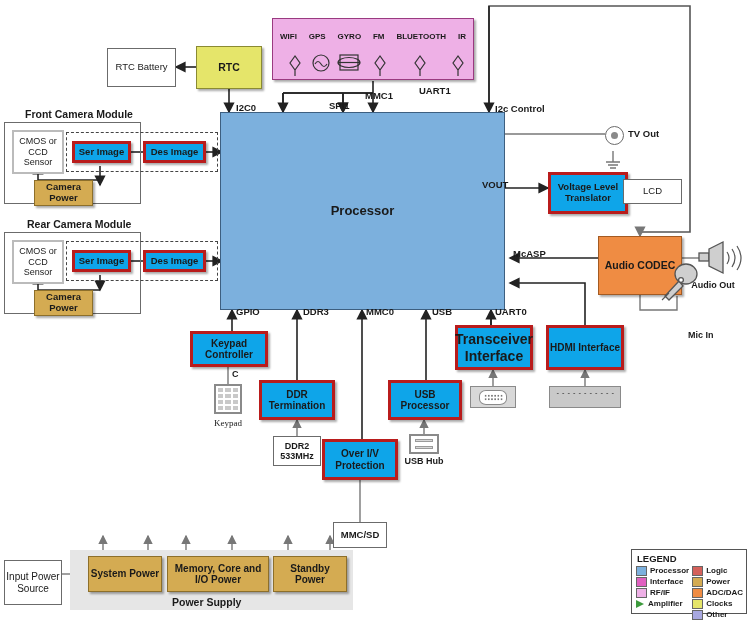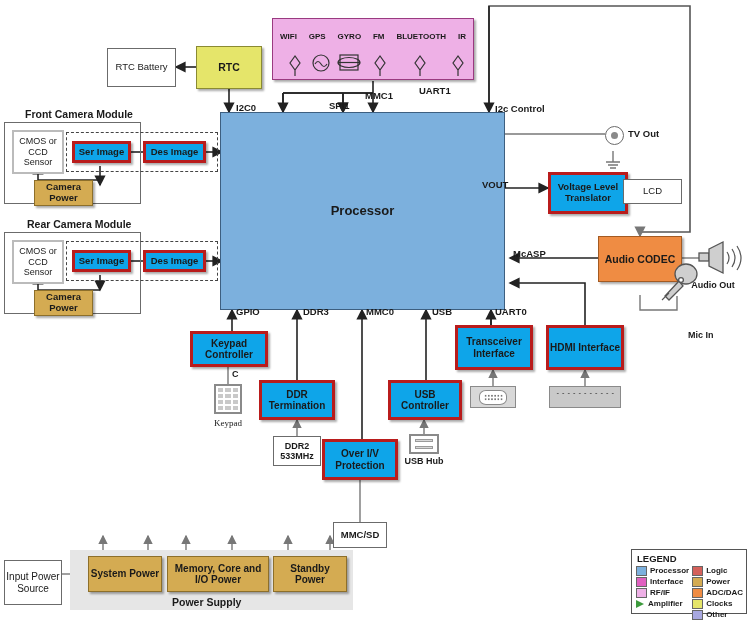--- a/index.html
+++ b/index.html
@@ -233,21 +233,21 @@
     </div>
   <div class="lbl" style="left:628px;top:128px;">TV Out</div>
 
   <div class="blk iface shadow" style="left:548px;top:172px;width:80px;height:42px;font-size:9.5px;">
     <span>Voltage Level Translator</span>
   </div>
   <div class="blk plain" style="left:623px;top:179px;width:59px;height:25px;font-size:9.5px;">
     <span>LCD</span>
   </div>
 
-  <div class="blk adc shadow" style="left:598px;top:236px;width:84px;height:46px;font-size:10.5px;">
+  <div class="blk adc shadow" style="left:598px;top:236px;width:84px;height:59px;font-size:10.5px;">
     <span>Audio CODEC</span>
   </div>
 
   <svg style="position:absolute;left:697px;top:240px;width:48px;height:38px;" viewBox="0 0 48 38">
     <g stroke="#555" stroke-width="1.3" fill="#cfcfcf">
       <rect x="2" y="13" width="10" height="8"></rect>
       <path d="M12,9 L26,2 L26,33 L12,26 z"></path>
     </g>
     <g stroke="#555" stroke-width="1.2" fill="none">
       <path d="M30,12 q4,6 0,12"></path>
@@ -294,29 +294,29 @@
   </div>
 
   <div class="blk iface shadow" style="left:322px;top:439px;width:76px;height:41px;font-size:10px;">
     <span>Over I/V Protection</span>
   </div>
   <div class="blk plain" style="left:333px;top:522px;width:54px;height:26px;font-size:9.5px;font-weight:bold;">
     <span>MMC/SD</span>
   </div>
 
   <div class="blk iface shadow" style="left:388px;top:380px;width:74px;height:40px;font-size:10px;">
-    <span>USB Controller</span>
+    <span>USB Processor</span>
   </div>
   <div class="usbh" style="left:409px;top:434px;">
       <i></i>
       <i></i>
     </div>
   <div class="lbl-n" style="left:404px;top:456px;width:40px;font-size:9px;line-height:1.25;font-weight:bold;">USB Hub</div>
 
-  <div class="blk iface shadow" style="left:455px;top:325px;width:78px;height:45px;font-size:10px;">
+  <div class="blk iface shadow" style="left:455px;top:325px;width:78px;height:45px;font-size:14px;">
     <span>Transceiver Interface</span>
   </div>
   <div class="vga" style="left:470px;top:386px;">
     <div class="p">
         <u></u>
       </div>
   </div>
 
   <div class="blk iface shadow" style="left:546px;top:325px;width:78px;height:45px;font-size:10px;">
     <span>HDMI Interface</span>

